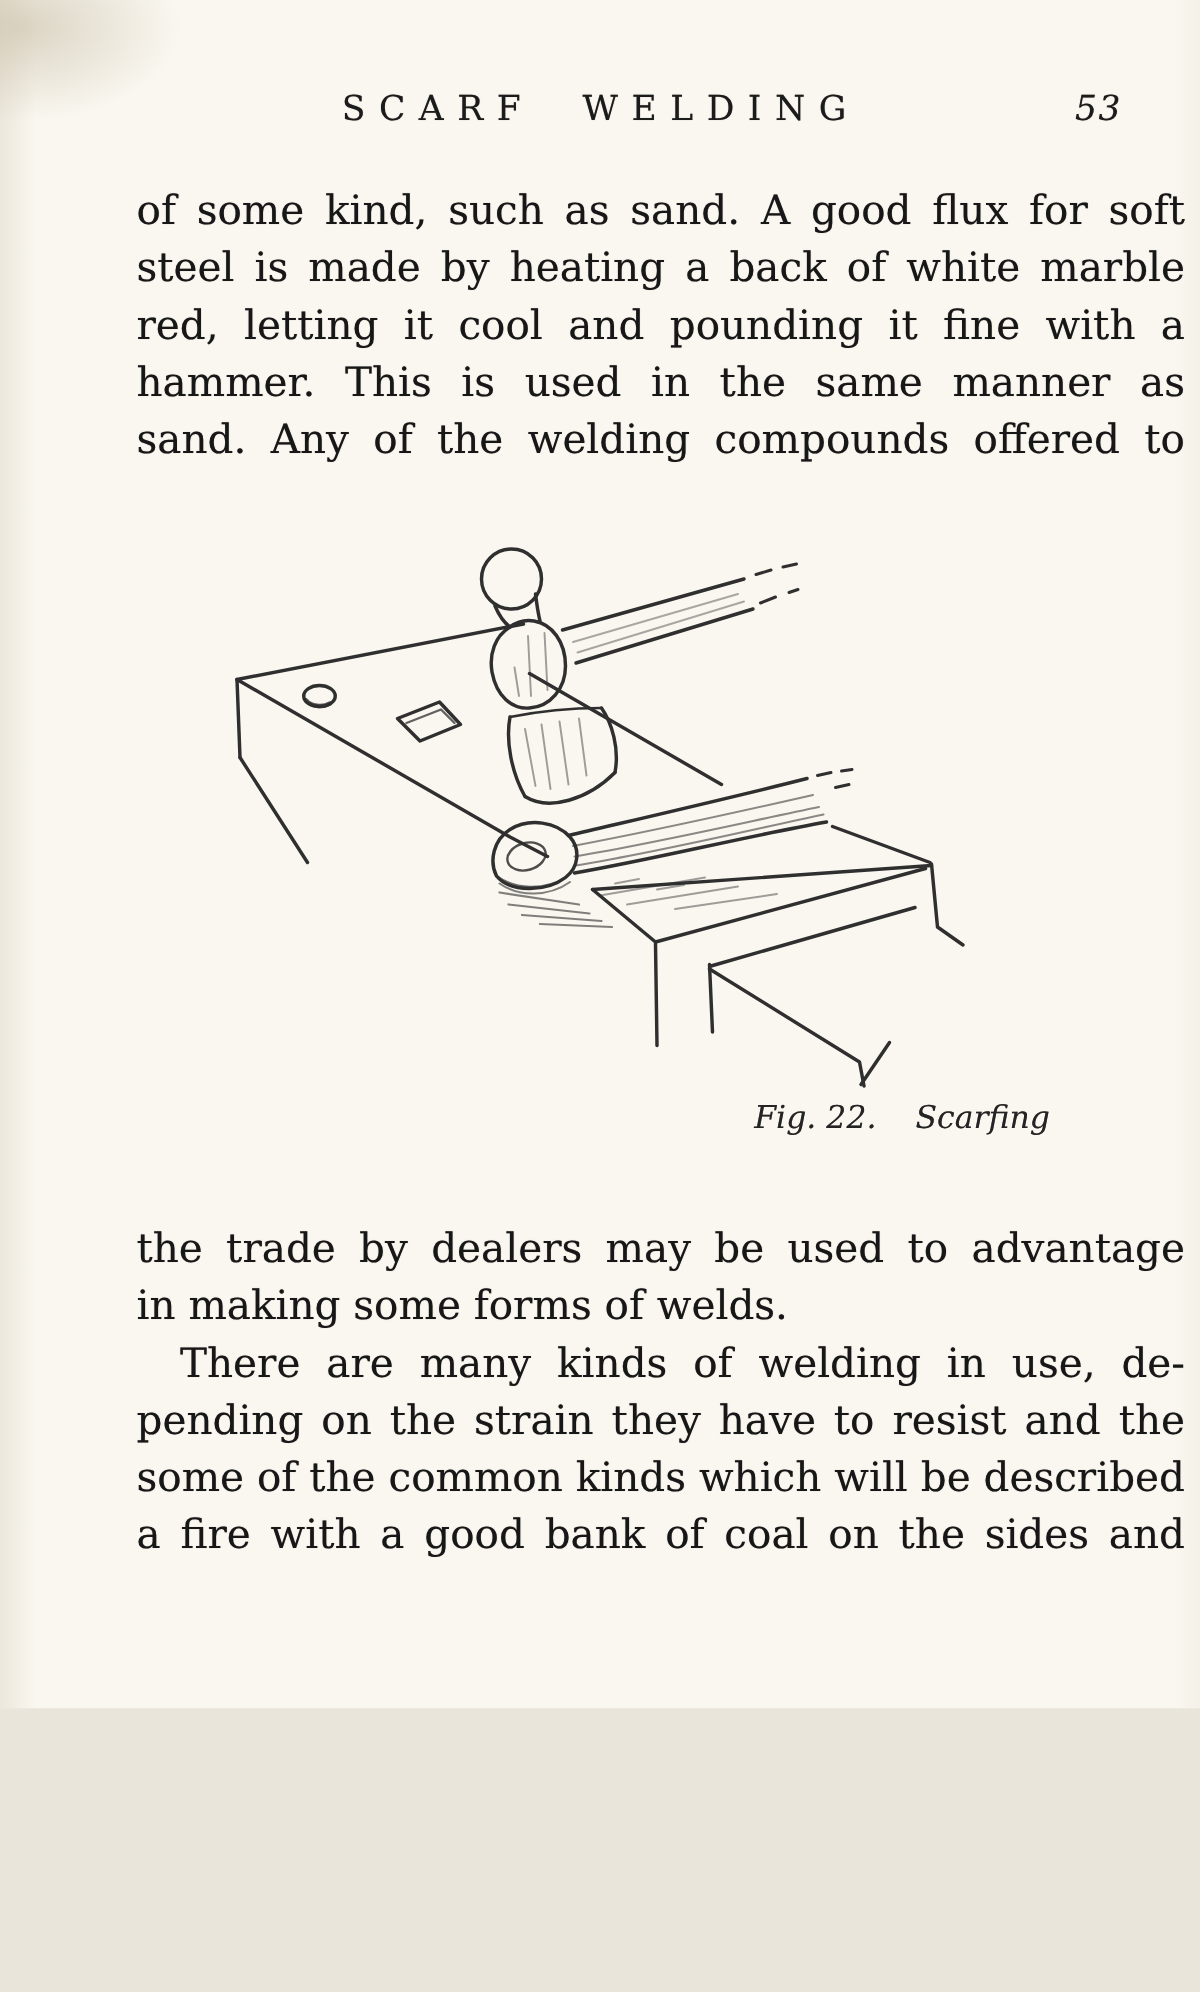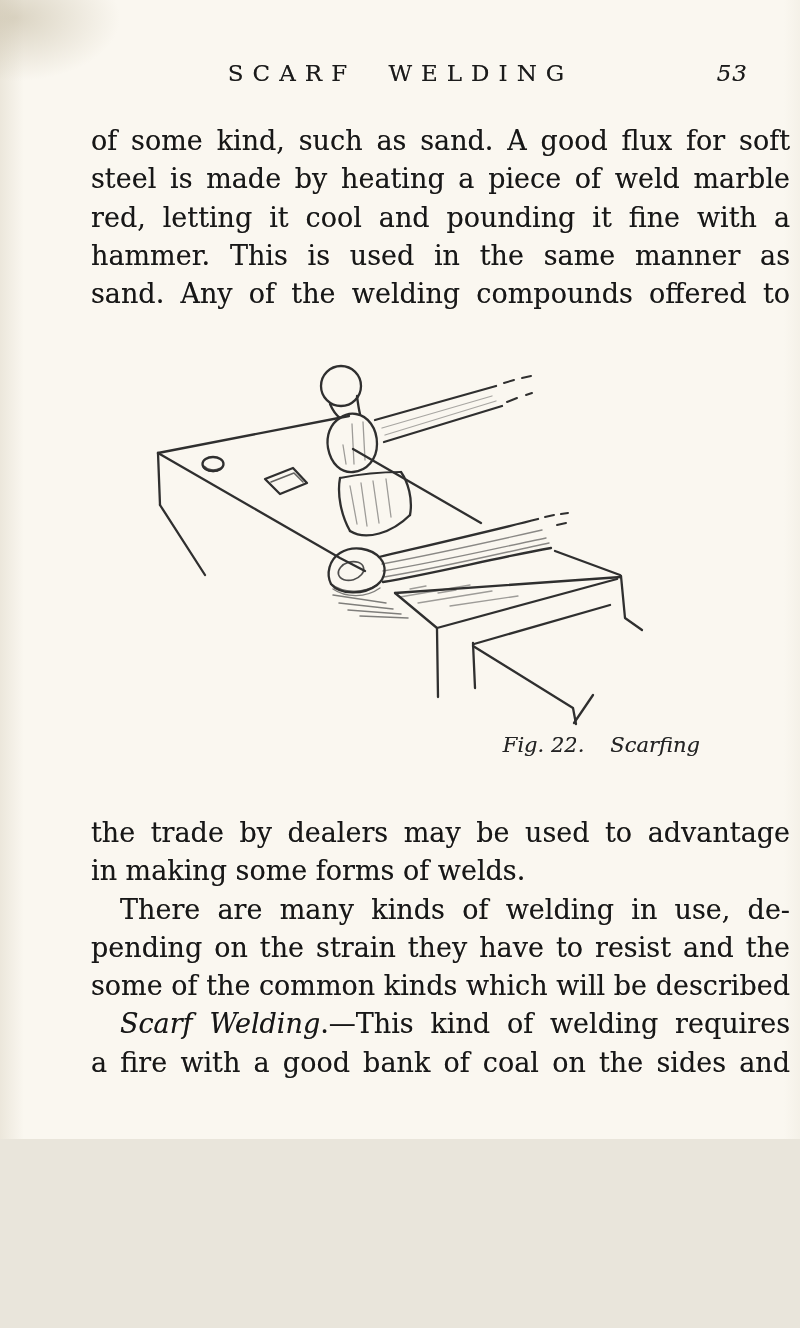--- a/index.html
+++ b/index.html
@@ -52,21 +52,21 @@
 
 <div class="page">
 
   <div class="header">
     <div class="running-title">SCARF WELDING</div>
     <div class="page-number">53</div>
   </div>
 
   <div class="textblock block1">
     <div class="line">of some kind, such as sand.  A good flux for soft</div>
-    <div class="line">steel is made by heating a piece of weld marble</div>
+    <div class="line">steel is made by heating a back of white marble</div>
     <div class="line">red, letting it cool and pounding it fine with a</div>
     <div class="line">hammer.  This is used in the same manner as</div>
     <div class="line">sand.  Any of the welding compounds offered to</div>
   </div>
 
   <div class="figure">
     <svg width="600" height="380" viewBox="0 0 600 380" fill="none" stroke="#2f2f2f" stroke-width="2.3" stroke-linecap="round" stroke-linejoin="round">
       <g>
         <path d="M58 101 L249 64"></path>
         <path d="M253 97 L381 171"></path>
@@ -155,17 +155,16 @@
       <span class="fig-label">Fig. 22.</span><span class="fig-title">Scarfing</span>
     </div>
   </div>
 
   <div class="textblock block2">
     <div class="line">the trade by dealers may be used to advantage</div>
     <div class="line end">in making some forms of welds.</div>
     <div class="line indent">There are many kinds of welding in use, de-</div>
     <div class="line">pending on the strain they have to resist and the</div>
     <div class="line">some of the common kinds which will be described</div>
-    <div class="line indent"><span class="italic">Scarf Welding</span><span>.—This kind of welding requires</span></div>
     <div class="line">a fire with a good bank of coal on the sides and</div>
   </div>
 
 </div>
 
 </body></html>

